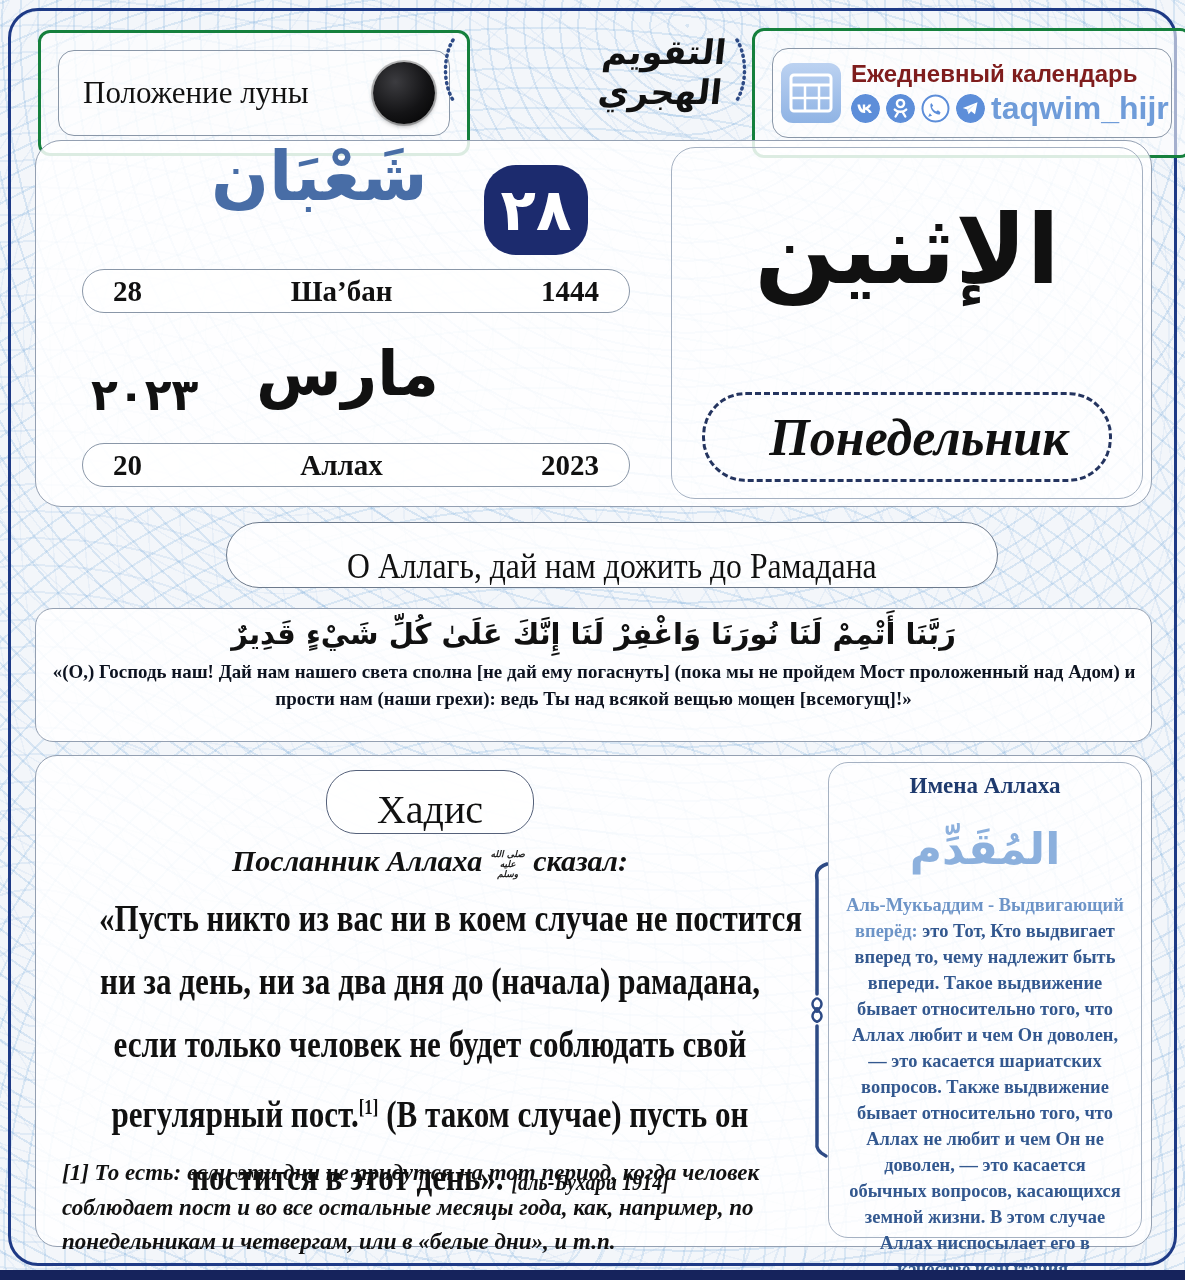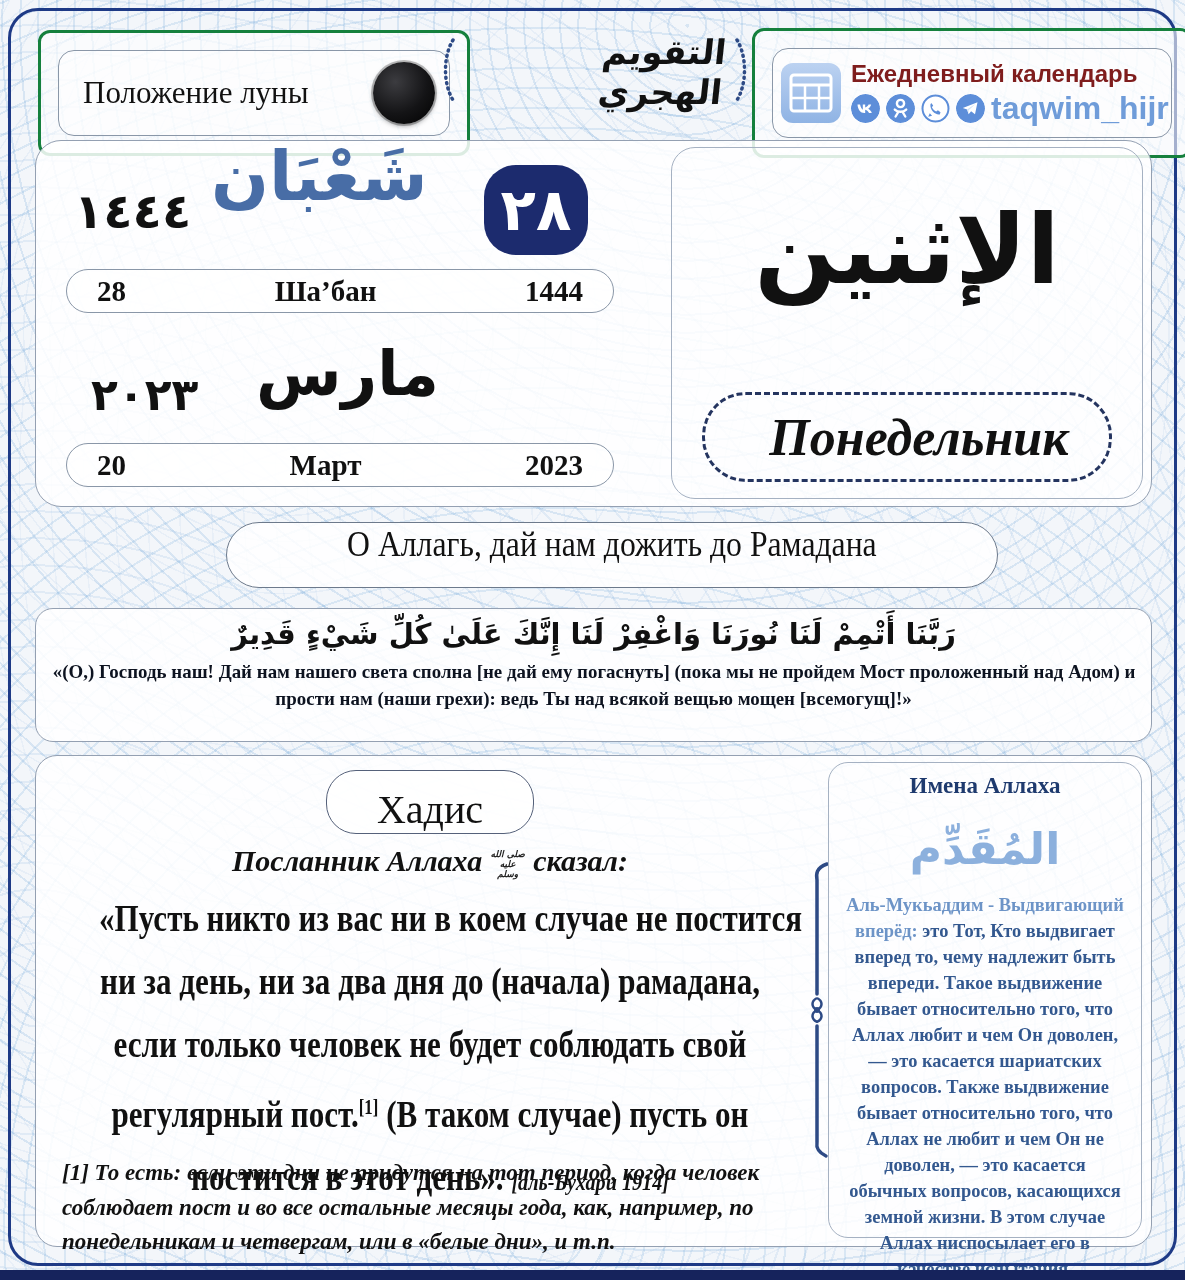--- a/index.html
+++ b/index.html
@@ -36,31 +36,31 @@
   .sub-row{display:flex;align-items:center;gap:6px;}
   .handle{color:#6f9cd9;font-weight:bold;font-size:32px;font-family:"Liberation Sans",sans-serif;}
   .soc{width:29px;height:29px;border-radius:50%;display:block;}
   
   .date-card{left:35px;top:140px;width:1115px;height:365px;border-radius:26px;}
   .hijri-year{left:38px;top:42px;font-family:"DejaVu Sans",sans-serif;font-size:48px;font-weight:bold;}
   .hijri-month{left:175px;top:-4px;font-family:"DejaVu Sans",sans-serif;font-size:68px;font-weight:bold;color:#4a6fa5;color:#486da6;direction:rtl;}
   .badge{background:#1c2b6e;color:#fff;display:flex;align-items:center;justify-content:center;font-family:"DejaVu Sans",sans-serif;font-weight:bold;}
   .badge-hijri{left:448px;top:24px;width:104px;height:90px;border-radius:32px;font-size:58px;}
   .badge-greg{left:450px;top:208px;width:98px;height:98px;border-radius:50%;font-size:46px;}
-  .date-pill{left:30px;width:548px;height:44px;border:1.5px solid #8a97a8;border-radius:999px;display:flex;align-items:center;justify-content:space-between;padding:0 30px;box-sizing:border-box;font-weight:bold;font-size:29px;background:rgba(255,255,255,.7);}
+  .date-pill{left:46px;width:548px;height:44px;border:1.5px solid #8a97a8;border-radius:999px;display:flex;align-items:center;justify-content:space-between;padding:0 30px;box-sizing:border-box;font-weight:bold;font-size:29px;background:rgba(255,255,255,.7);}
   .pill-hijri{top:128px;}
   .pill-greg{top:302px;}
   .greg-year{left:55px;top:228px;font-family:"DejaVu Sans",sans-serif;font-size:44px;font-weight:bold;}
   .greg-month{left:220px;top:196px;font-family:"DejaVu Sans",sans-serif;font-size:62px;font-weight:bold;direction:rtl;}
   .weekday-panel{left:635px;top:6px;width:472px;height:352px;border:1px solid #a5b1c2;border-radius:24px;box-sizing:border-box;}
   .weekday-ar{width:100%;text-align:center;margin-top:26px;font-family:"DejaVu Sans",sans-serif;font-size:96px;font-weight:bold;direction:rtl;line-height:1.6;}
   .weekday-pill{position:absolute;left:30px;right:30px;bottom:16px;height:84px;border:3px dashed #24345f;border-radius:44px;display:flex;align-items:center;justify-content:center;}
   .weekday-ru{font-size:52px;font-weight:bold;font-style:italic;margin-left:24px;}
   
-  .dua-pill{left:226px;top:522px;width:770px;height:64px;border:1.5px solid #6d7a8c;border-radius:999px;display:flex;align-items:flex-start;justify-content:center;background:rgba(255,255,255,.85);}
+  .dua-pill{left:226px;top:522px;width:770px;height:64px;border:1.5px solid #6d7a8c;border-radius:999px;display:flex;align-items:flex-end;justify-content:center;background:rgba(255,255,255,.85);}
   .dua-text{font-size:36px;white-space:nowrap;transform:scaleX(.88);}
   
   .verse-card{left:35px;top:608px;width:1115px;height:132px;border-radius:18px;text-align:center;}
   .verse-ar{margin-top:8px;font-family:"DejaVu Sans",sans-serif;font-size:29px;font-weight:bold;direction:rtl;}
   .verse-ru{margin-top:8px;font-size:19.5px;font-weight:bold;line-height:1.38;color:#0d1320;}
   .verse-ru div{white-space:nowrap;transform:scaleX(.97);}
   
   .hadith-card{left:35px;top:755px;width:1115px;height:490px;border-radius:22px;}
   .hadith-left{position:absolute;left:0;top:0;width:788px;text-align:center;}
   .hadis-pill{margin:14px auto 0;width:206px;height:62px;border:1.5px solid #55617a;border-radius:30px;display:flex;align-items:flex-end;justify-content:center;font-size:40px;background:rgba(255,255,255,.8);}
@@ -139,33 +139,32 @@
             <path d="M21.5 8.2L6.8 13.9l4.3 1.6 1.5 4.7 2.5-3 3.9 3z" fill="#fff"></path>
             <path d="M11.1 15.5l8.2-5.6-6.7 6.3-.2 3z" fill="#cfe0f5"></path>
           </svg>
         <span class="handle">taqwim_hijr</span>
       </span>
     </span>
   </div>
 </div>
 
 <div class="abs card date-card">
-  <span class="abs hijri-year">١٤٤٤</span>
   <span class="abs hijri-month">شَعْبَان</span>
   <span class="abs badge badge-hijri">٢٨</span>
   <div class="abs date-pill pill-hijri">
     <span>28</span>
     <span>Ша’бан</span>
     <span>1444</span>
   </div>
   <span class="abs greg-year">٢٠٢٣</span>
   <span class="abs greg-month">مارس</span>
   <div class="abs date-pill pill-greg">
     <span>20</span>
-    <span>Март</span>
+    <span>Аллах</span>
     <span>2023</span>
   </div>
   <div class="abs weekday-panel">
     <div class="weekday-ar">الإثنين</div>
     <div class="weekday-pill">
       <span class="weekday-ru">Понедельник</span>
     </div>
   </div>
 </div>
 

